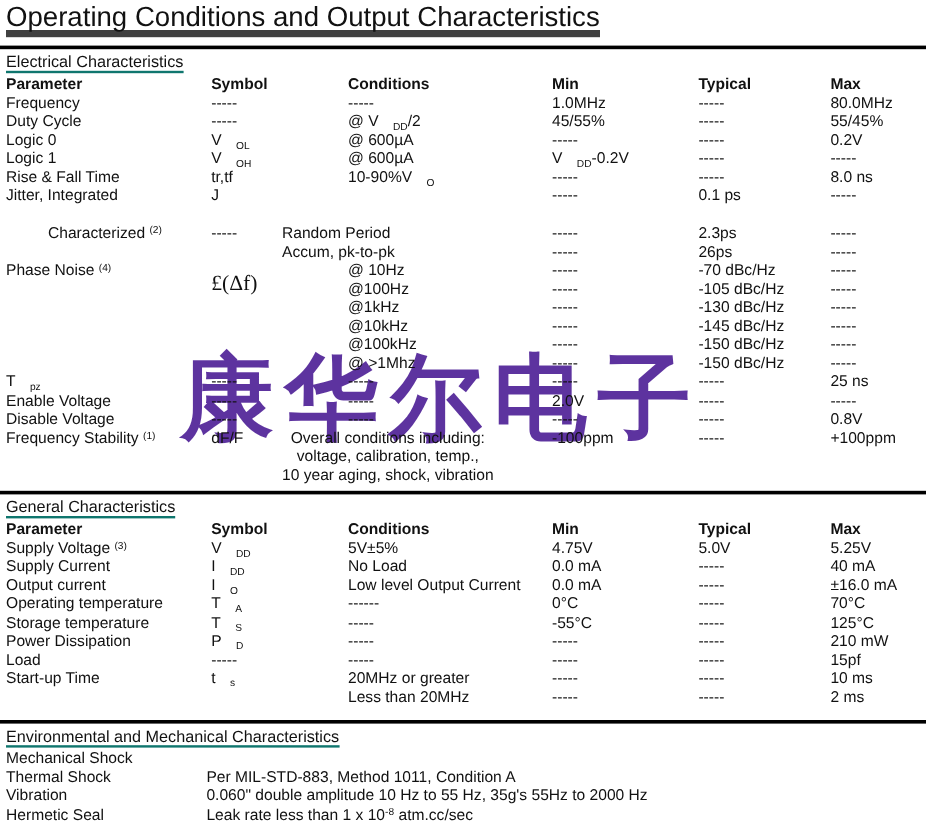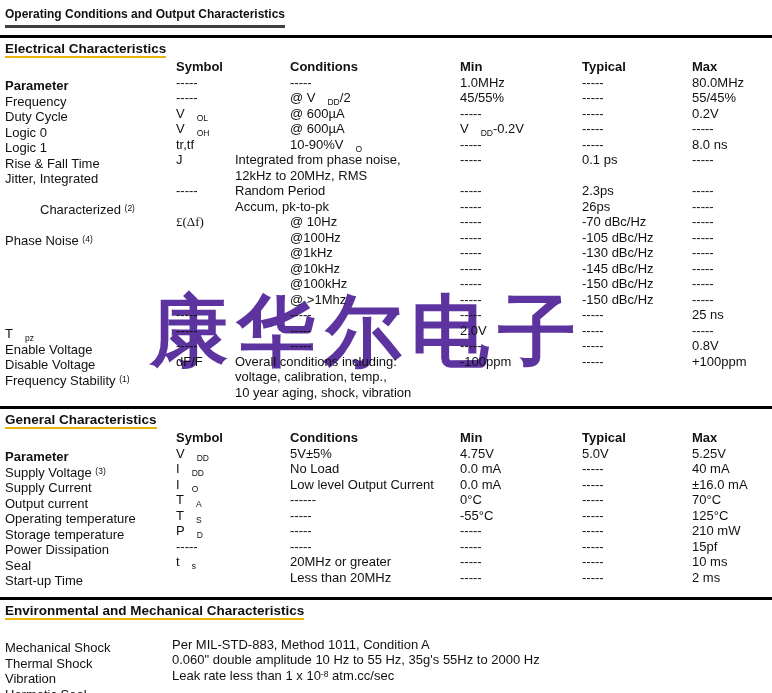--- a/index.html
+++ b/index.html
@@ -4,42 +4,42 @@
 <style>
   html,body{margin:0;padding:0;background:#fff;}
   body{width:772px;height:693px;overflow:hidden;position:relative;
        font-family:"Liberation Sans","DejaVu Sans",sans-serif;
        font-size:13px;color:#111;-webkit-font-smoothing:antialiased;}
   .page{position:relative;width:772px;height:693px;}
   .watermark{position:absolute;left:150px;top:280px;z-index:0;
              font-size:78px;letter-spacing:9px;color:#4c1d95;opacity:.9;
              font-weight:bold;white-space:nowrap;pointer-events:none;}
   .content{position:relative;z-index:1;}
-  .title{display:inline-block;font-size:12px;font-weight:bold;line-height:20px;
-         margin:4px 0 0 5px;padding-bottom:1px;border-bottom:3px solid #404040;}
+  .title{display:inline-block;font-size:23px;font-weight:normal;line-height:20px;
+         margin:4px 0 0 5px;padding-bottom:1px;border-bottom:6px solid #404040;}
   .rule{height:3px;background:#000;width:772px;}
   #rule1{margin-top:7px;}
   #rule2{margin-top:6px;}
   #rule3{margin-top:12px;}
-  .sec-h{display:inline-block;font-size:13.5px;font-weight:bold;line-height:15px;
-         margin:3px 0 1px 5px;padding-bottom:0;border-bottom:2px solid #eab308;}
+  .sec-h{display:inline-block;font-size:13.5px;font-weight:normal;line-height:15px;
+         margin:3px 0 1px 5px;padding-bottom:0;border-bottom:2px solid #0f766e;}
   .tbl{position:relative;}
   .row{position:relative;height:15.5px;line-height:15.5px;white-space:nowrap;}
   .row span{position:absolute;top:0;white-space:pre;}
   .row.hdr span{font-weight:bold;}
-  .cp{left:5px;margin-top:19px;}
+  .cp{left:5px;}
   .cs{left:176px;}
   .cc{left:290px;}
   .cc.out{left:235px;}
   .cmin{left:460px;}
   .ctyp{left:582px;}
   .cmax{left:692px;}
   .cv{left:172px;}
   .pind{padding-left:35px;}
-  .serif{font-family:"Liberation Serif","DejaVu Serif",serif;font-size:13px;}
+  .serif{font-family:"Liberation Serif","DejaVu Serif",serif;font-size:18px;margin-top:12px;}
   sub{font-size:8.5px;vertical-align:-3px;line-height:0;padding-left:12px;}
   sup{font-size:8.5px;vertical-align:3.5px;line-height:0;}
 </style>
 </head>
 <body>
 
 <div class="page">
   <div class="watermark">康华尔电子</div>
   <div class="content">
     <div class="title">Operating Conditions and Output Characteristics</div>
@@ -91,21 +91,20 @@
           <span class="cp">Rise &amp; Fall Time</span>
           <span class="cs">tr,tf</span>
           <span class="cc">10-90%V<sub>O</sub></span>
           <span class="cmin">-----</span>
           <span class="ctyp">-----</span>
           <span class="cmax">8.0 ns</span>
         </div>
         <div class="row" style="height: 31px;">
           <span class="cp">Jitter, Integrated</span>
           <span class="cs">J</span>
-          <span class="cc out">Integrated from phase noise,<br>12kHz to 20MHz, RMS</span>
           <span class="cmin">-----</span>
           <span class="ctyp">0.1 ps</span>
           <span class="cmax">-----</span>
         </div>
         <div class="row">
           <span class="cp pind">Characterized <sup>(2)</sup></span>
           <span class="cs">-----</span>
           <span class="cc out">Random Period</span>
           <span class="cmin">-----</span>
           <span class="ctyp">2.3ps</span>
@@ -172,21 +171,21 @@
           <span class="cmax">-----</span>
         </div>
         <div class="row">
           <span class="cp">Disable Voltage</span>
           <span class="cs">-----</span>
           <span class="cc">-----</span>
           <span class="cmin">-----</span>
           <span class="ctyp">-----</span>
           <span class="cmax">0.8V</span>
         </div>
-        <div class="row" style="height: 46.5px;">
+        <div class="row" style="height: 46.5px; text-align: center;">
           <span class="cp">Frequency Stability <sup>(1)</sup></span>
           <span class="cs">dF/F</span>
           <span class="cc out">Overall conditions including:<br>voltage, calibration, temp.,<br>10 year aging, shock, vibration</span>
           <span class="cmin">-100ppm</span>
           <span class="ctyp">-----</span>
           <span class="cmax">+100ppm</span>
         </div>
       </div>
 
     <div class="rule" id="rule2"></div>
@@ -242,21 +241,21 @@
         </div>
         <div class="row">
           <span class="cp">Power Dissipation</span>
           <span class="cs">P<sub>D</sub></span>
           <span class="cc">-----</span>
           <span class="cmin">-----</span>
           <span class="ctyp">-----</span>
           <span class="cmax">210 mW</span>
         </div>
         <div class="row">
-          <span class="cp">Seal</span>
+          <span class="cp">Load</span>
           <span class="cs">-----</span>
           <span class="cc">-----</span>
           <span class="cmin">-----</span>
           <span class="ctyp">-----</span>
           <span class="cmax">15pf</span>
         </div>
         <div class="row">
           <span class="cp">Start-up Time</span>
           <span class="cs">t<sub>s</sub></span>
           <span class="cc">20MHz or greater</span>

